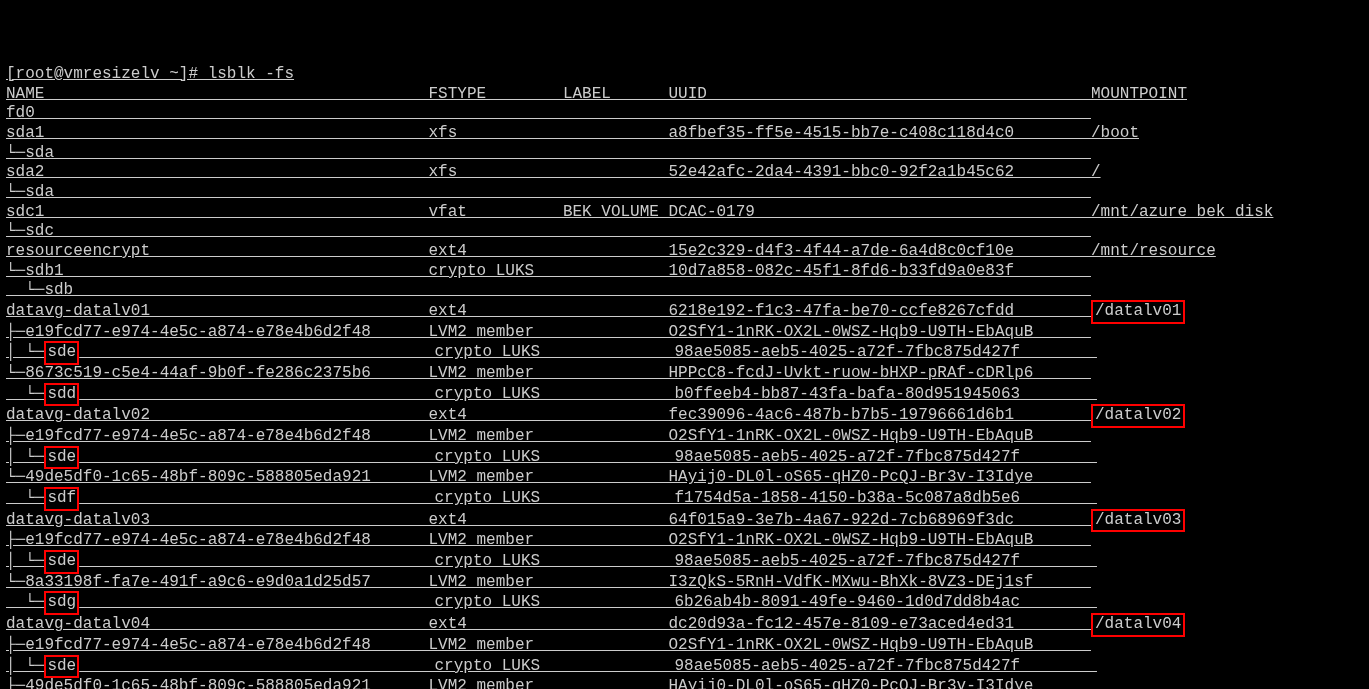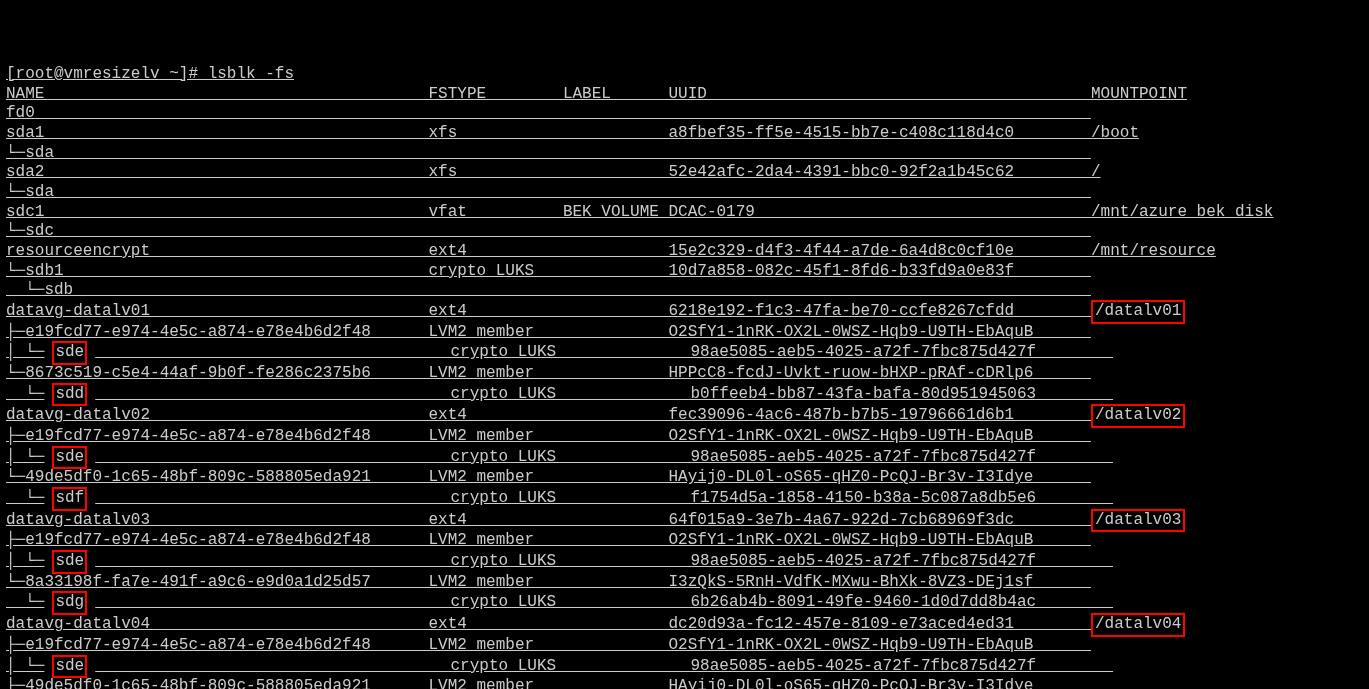--- a/index.html
+++ b/index.html
@@ -7,21 +7,21 @@
       background: #000;
       color: #ccc;
       font-family: "Consolas", "Courier New", monospace;
       font-size: 16px;
       line-height: 1.23;
       padding: 6px;
       white-space: pre;
     }
     .row { display: block; text-decoration: underline; }
     .hl { border: 2px solid #f00; display: inline-block; padding: 0 2px; margin: -1px 0; text-align: center; }
-    .hl2 { border: 2px solid #f00; display: inline-block; padding: 0 1px; margin: -1px 8px; }
+    .hl2 { border: 2px solid #f00; display: inline-block; padding: 0 1px; margin: -1px 0; }
   </style>
 </head>
 <body>
 
 
 <div id="terminal"><div class="row">[root@vmresizelv ~]# lsblk -fs</div><div class="row">NAME                                        FSTYPE        LABEL      UUID                                        MOUNTPOINT</div><div class="row">fd0                                                                                                              </div><div class="row">sda1                                        xfs                      a8fbef35-ff5e-4515-bb7e-c408c118d4c0        /boot</div><div class="row">└─sda                                                                                                            </div><div class="row">sda2                                        xfs                      52e42afc-2da4-4391-bbc0-92f2a1b45c62        /</div><div class="row">└─sda                                                                                                            </div><div class="row">sdc1                                        vfat          BEK VOLUME DCAC-0179                                   /mnt/azure_bek_disk</div><div class="row">└─sdc                                                                                                            </div><div class="row">resourceencrypt                             ext4                     15e2c329-d4f3-4f44-a7de-6a4d8c0cf10e        /mnt/resource</div><div class="row">└─sdb1                                      crypto_LUKS              10d7a858-082c-45f1-8fd6-b33fd9a0e83f        </div><div class="row">  └─sdb                                                                                                          </div><div class="row">datavg-datalv01                             ext4                     6218e192-f1c3-47fa-be70-ccfe8267cfdd        <span class="hl">/datalv01</span></div><div class="row">├─e19fcd77-e974-4e5c-a874-e78e4b6d2f48      LVM2_member              O2SfY1-1nRK-OX2L-0WSZ-Hqb9-U9TH-EbAquB      </div><div class="row">│ └─<span class="hl2">sde</span>                                     crypto_LUKS              98ae5085-aeb5-4025-a72f-7fbc875d427f        </div><div class="row">└─8673c519-c5e4-44af-9b0f-fe286c2375b6      LVM2_member              HPPcC8-fcdJ-Uvkt-ruow-bHXP-pRAf-cDRlp6      </div><div class="row">  └─<span class="hl2">sdd</span>                                     crypto_LUKS              b0ffeeb4-bb87-43fa-bafa-80d951945063        </div><div class="row">datavg-datalv02                             ext4                     fec39096-4ac6-487b-b7b5-19796661d6b1        <span class="hl">/datalv02</span></div><div class="row">├─e19fcd77-e974-4e5c-a874-e78e4b6d2f48      LVM2_member              O2SfY1-1nRK-OX2L-0WSZ-Hqb9-U9TH-EbAquB      </div><div class="row">│ └─<span class="hl2">sde</span>                                     crypto_LUKS              98ae5085-aeb5-4025-a72f-7fbc875d427f        </div><div class="row">└─49de5df0-1c65-48bf-809c-588805eda921      LVM2_member              HAyij0-DL0l-oS65-qHZ0-PcQJ-Br3v-I3Idye      </div><div class="row">  └─<span class="hl2">sdf</span>                                     crypto_LUKS              f1754d5a-1858-4150-b38a-5c087a8db5e6        </div><div class="row">datavg-datalv03                             ext4                     64f015a9-3e7b-4a67-922d-7cb68969f3dc        <span class="hl">/datalv03</span></div><div class="row">├─e19fcd77-e974-4e5c-a874-e78e4b6d2f48      LVM2_member              O2SfY1-1nRK-OX2L-0WSZ-Hqb9-U9TH-EbAquB      </div><div class="row">│ └─<span class="hl2">sde</span>                                     crypto_LUKS              98ae5085-aeb5-4025-a72f-7fbc875d427f        </div><div class="row">└─8a33198f-fa7e-491f-a9c6-e9d0a1d25d57      LVM2_member              I3zQkS-5RnH-VdfK-MXwu-BhXk-8VZ3-DEj1sf      </div><div class="row">  └─<span class="hl2">sdg</span>                                     crypto_LUKS              6b26ab4b-8091-49fe-9460-1d0d7dd8b4ac        </div><div class="row">datavg-datalv04                             ext4                     dc20d93a-fc12-457e-8109-e73aced4ed31        <span class="hl">/datalv04</span></div><div class="row">├─e19fcd77-e974-4e5c-a874-e78e4b6d2f48      LVM2_member              O2SfY1-1nRK-OX2L-0WSZ-Hqb9-U9TH-EbAquB      </div><div class="row">│ └─<span class="hl2">sde</span>                                     crypto_LUKS              98ae5085-aeb5-4025-a72f-7fbc875d427f        </div><div class="row">├─49de5df0-1c65-48bf-809c-588805eda921      LVM2_member              HAyij0-DL0l-oS65-qHZ0-PcQJ-Br3v-I3Idye      </div></div>
 
 
 
 </body></html>

